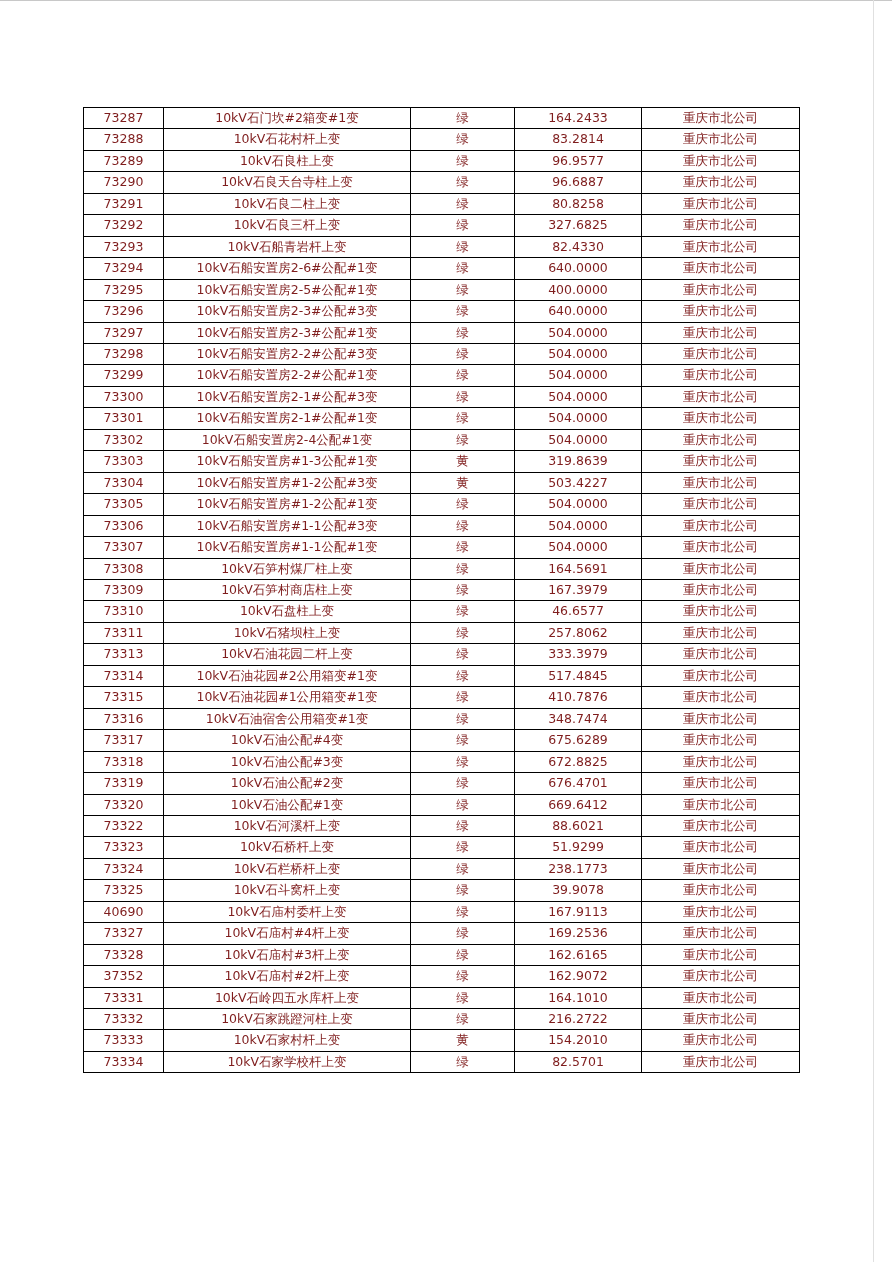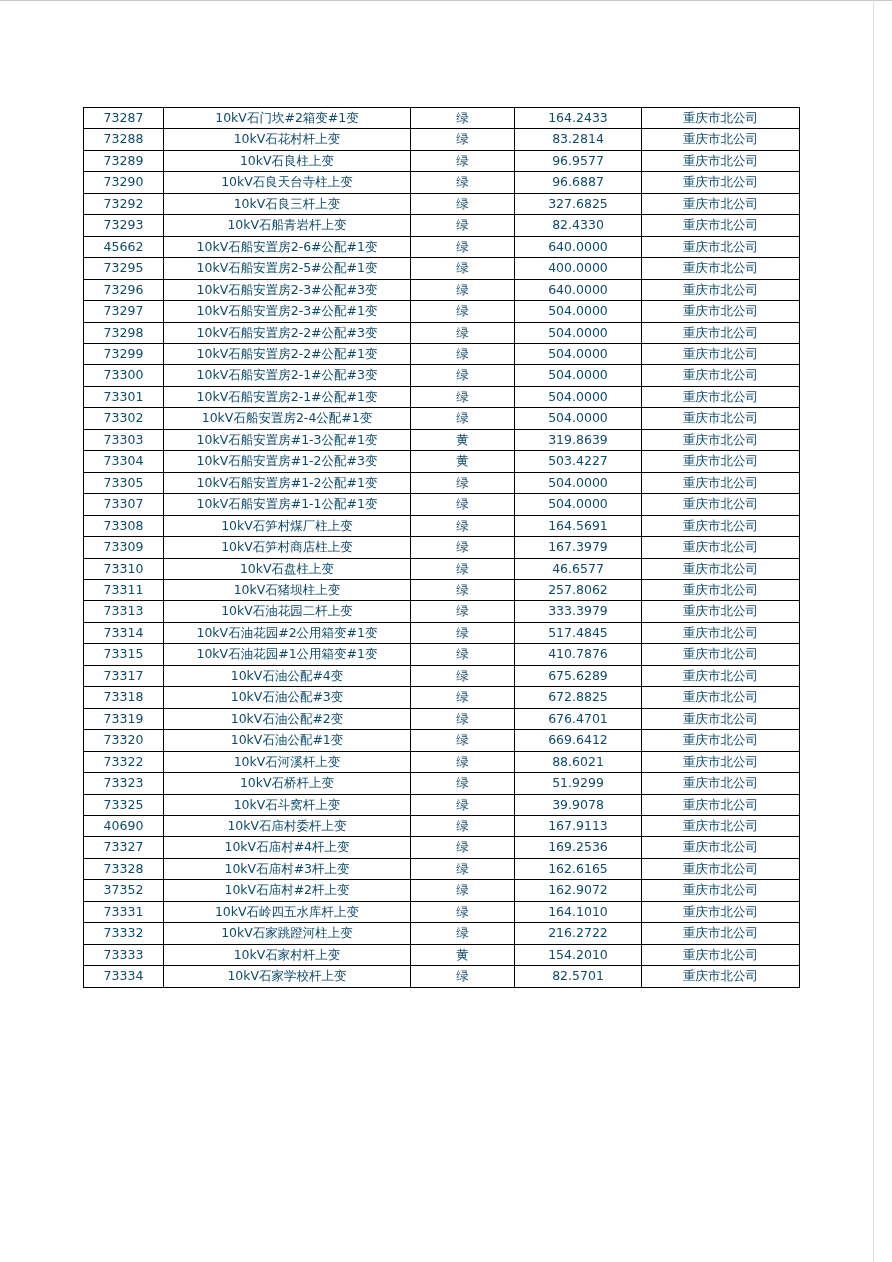--- a/index.html
+++ b/index.html
@@ -28,21 +28,21 @@
     background: #e0e0e0;
   }
   table.data-table {
     position: absolute;
     left: 83px;
     top: 107px;
     width: 716px;
     border-collapse: collapse;
     table-layout: fixed;
     font-size: 12.5px;
-    color: #0c4a6e;
+    color: #7f1d1d;
   }
   table.data-table td {
     border: 1px solid #000000;
     height: 20.45px;
     line-height: 20.45px;
     padding: 0 2px;
     text-align: center;
     vertical-align: middle;
     white-space: nowrap;
     overflow: hidden;
@@ -91,35 +91,42 @@
           <td>重庆市北公司</td>
         </tr>
         <tr>
           <td>73290</td>
           <td>10kV石良天台寺柱上变</td>
           <td>绿</td>
           <td>96.6887</td>
           <td>重庆市北公司</td>
         </tr>
         <tr>
+          <td>73291</td>
+          <td>10kV石良二柱上变</td>
+          <td>绿</td>
+          <td>80.8258</td>
+          <td>重庆市北公司</td>
+        </tr>
+        <tr>
           <td>73292</td>
           <td>10kV石良三杆上变</td>
           <td>绿</td>
           <td>327.6825</td>
           <td>重庆市北公司</td>
         </tr>
         <tr>
           <td>73293</td>
           <td>10kV石船青岩杆上变</td>
           <td>绿</td>
           <td>82.4330</td>
           <td>重庆市北公司</td>
         </tr>
         <tr>
-          <td>45662</td>
+          <td>73294</td>
           <td>10kV石船安置房2-6#公配#1变</td>
           <td>绿</td>
           <td>640.0000</td>
           <td>重庆市北公司</td>
         </tr>
         <tr>
           <td>73295</td>
           <td>10kV石船安置房2-5#公配#1变</td>
           <td>绿</td>
           <td>400.0000</td>
@@ -189,20 +196,27 @@
           <td>重庆市北公司</td>
         </tr>
         <tr>
           <td>73305</td>
           <td>10kV石船安置房#1-2公配#1变</td>
           <td>绿</td>
           <td>504.0000</td>
           <td>重庆市北公司</td>
         </tr>
         <tr>
+          <td>73306</td>
+          <td>10kV石船安置房#1-1公配#3变</td>
+          <td>绿</td>
+          <td>504.0000</td>
+          <td>重庆市北公司</td>
+        </tr>
+        <tr>
           <td>73307</td>
           <td>10kV石船安置房#1-1公配#1变</td>
           <td>绿</td>
           <td>504.0000</td>
           <td>重庆市北公司</td>
         </tr>
         <tr>
           <td>73308</td>
           <td>10kV石笋村煤厂柱上变</td>
           <td>绿</td>
@@ -245,20 +259,27 @@
           <td>重庆市北公司</td>
         </tr>
         <tr>
           <td>73315</td>
           <td>10kV石油花园#1公用箱变#1变</td>
           <td>绿</td>
           <td>410.7876</td>
           <td>重庆市北公司</td>
         </tr>
         <tr>
+          <td>73316</td>
+          <td>10kV石油宿舍公用箱变#1变</td>
+          <td>绿</td>
+          <td>348.7474</td>
+          <td>重庆市北公司</td>
+        </tr>
+        <tr>
           <td>73317</td>
           <td>10kV石油公配#4变</td>
           <td>绿</td>
           <td>675.6289</td>
           <td>重庆市北公司</td>
         </tr>
         <tr>
           <td>73318</td>
           <td>10kV石油公配#3变</td>
           <td>绿</td>
@@ -284,20 +305,27 @@
           <td>10kV石河溪杆上变</td>
           <td>绿</td>
           <td>88.6021</td>
           <td>重庆市北公司</td>
         </tr>
         <tr>
           <td>73323</td>
           <td>10kV石桥杆上变</td>
           <td>绿</td>
           <td>51.9299</td>
+          <td>重庆市北公司</td>
+        </tr>
+        <tr>
+          <td>73324</td>
+          <td>10kV石栏桥杆上变</td>
+          <td>绿</td>
+          <td>238.1773</td>
           <td>重庆市北公司</td>
         </tr>
         <tr>
           <td>73325</td>
           <td>10kV石斗窝杆上变</td>
           <td>绿</td>
           <td>39.9078</td>
           <td>重庆市北公司</td>
         </tr>
         <tr>

